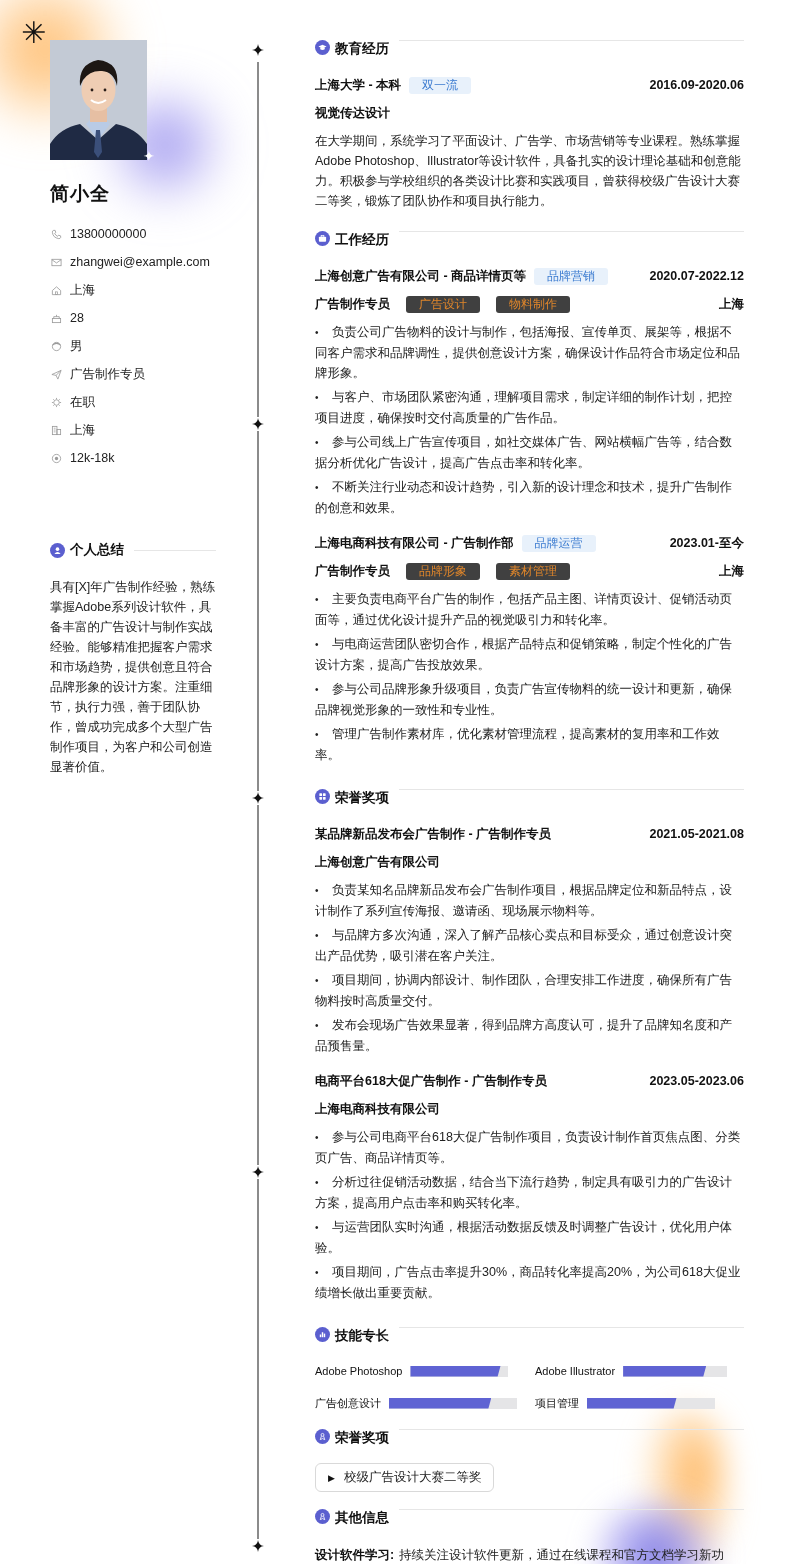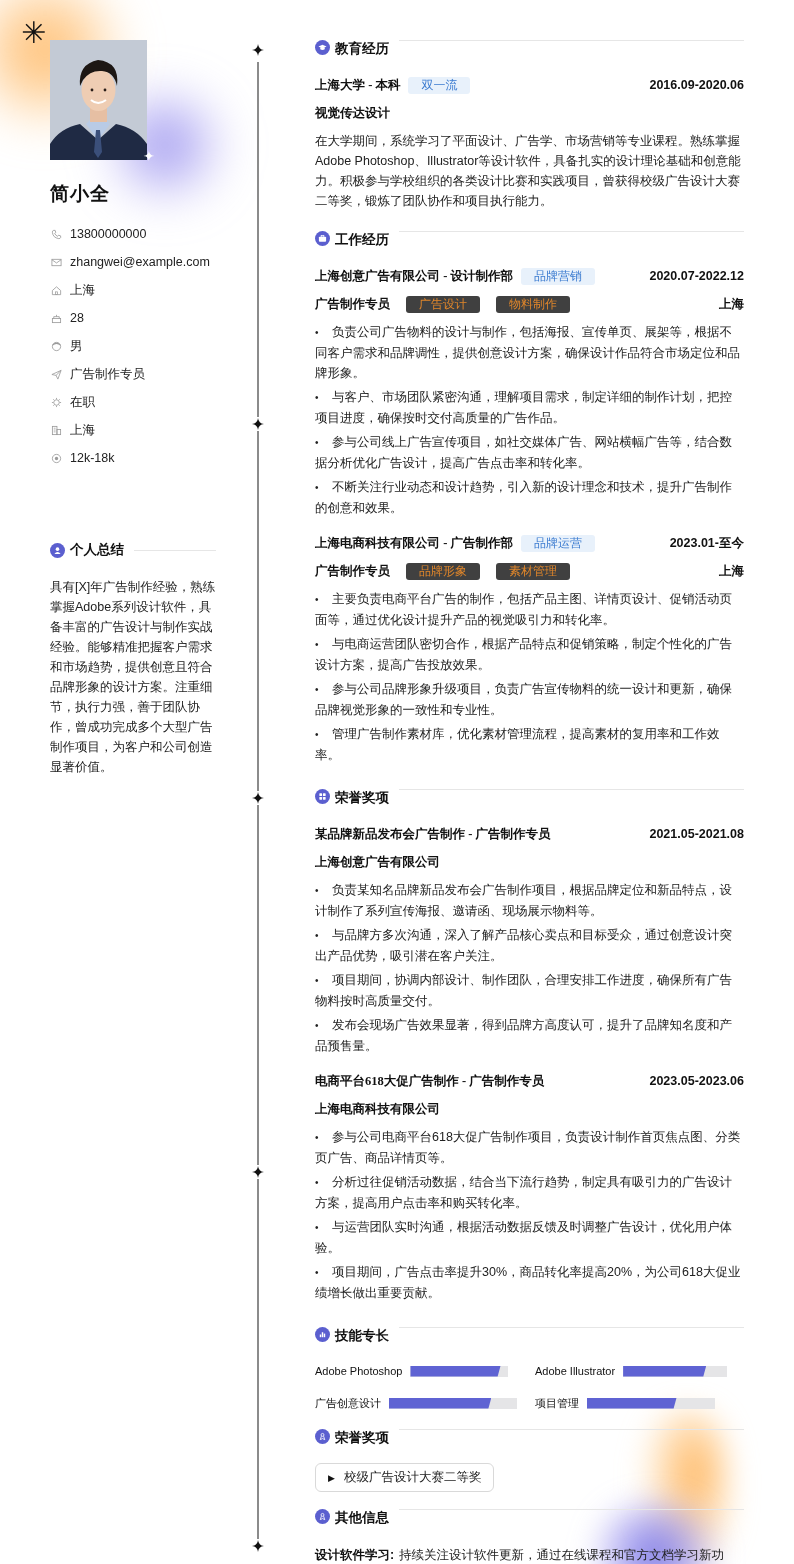--- a/index.html
+++ b/index.html
@@ -32,21 +32,21 @@
   .sec-line { flex: 1; height: 1px; background: #e6e6e6; margin-left: 10px; }
   .summary-text { position: absolute; left: 50px; top: 577px; width: 166px; font-size: 12.5px; line-height: 20px; color: #222; }
 
   .timeline { position: absolute; left: 257px; top: 62px; width: 2px; height: 1490px; background: #8b8b8b; }
   .tl-star { position: absolute; left: 251px; width: 14px; height: 14px; background: #fff; display: flex; align-items: center; justify-content: center; }
   .tl-star svg { width: 12px; height: 12px; }
 
   .main { position: absolute; left: 315px; top: 40px; width: 429px; }
   .sec-head { display: flex; align-items: flex-start; height: 20px; }
   .item-head { display: flex; align-items: center; justify-content: space-between; height: 20px; }
-  .item-title { display: flex; align-items: center; font-size: 12.5px; font-weight: bold; color: #111; font-family: Liberation Serif, serif; }
+  .item-title { display: flex; align-items: center; font-size: 12.5px; font-weight: bold; color: #111; }
   .item-date { font-size: 12.5px; font-weight: bold; color: #111; }
   .tag { display: inline-block; font-size: 12px; font-weight: normal; padding: 1px 13px; border-radius: 3px; margin-left: 8px; line-height: 15px; }
   .tag.blue { background: #e8f1fb; color: #3b7bd0; }
   .tag.orange { background: #404040; color: #e0862a; margin-left: 16px; }
   .sub { font-size: 12.5px; font-weight: bold; color: #111; height: 20px; display: flex; align-items: center; }
   .subrow { display: flex; justify-content: space-between; align-items: center; height: 20px; }
   .para { font-size: 12.5px; line-height: 20px; color: #222; }
   .bullets { list-style: none; }
   .bullets li { font-size: 12.5px; line-height: 20px; color: #222; margin-bottom: 4px; position: relative; padding-left: 0; }
   .bullets li .dot { display: inline-block; width: 17px; font-size: 10px; }
@@ -251,21 +251,21 @@
         </svg>
       </span>
     <span class="sec-title">工作经历</span>
     <span class="sec-line"></span>
   </div>
   <div style="height:15px"></div>
 
   <div>
     <div class="item-head">
       <div class="item-title">
-        <span>上海创意广告有限公司 - 设计制作部</span>
+        <span>上海创意广告有限公司 - 商品详情页等</span>
         <span class="tag blue">品牌营销</span>
       </div>
       <span class="item-date">2020.07-2022.12</span>
     </div>
     <div style="height:8px"></div>
     <div class="subrow">
       <div class="item-title">
         <span>广告制作专员</span>
         <span class="tag orange">广告设计</span>
         <span class="tag orange">物料制作</span>

